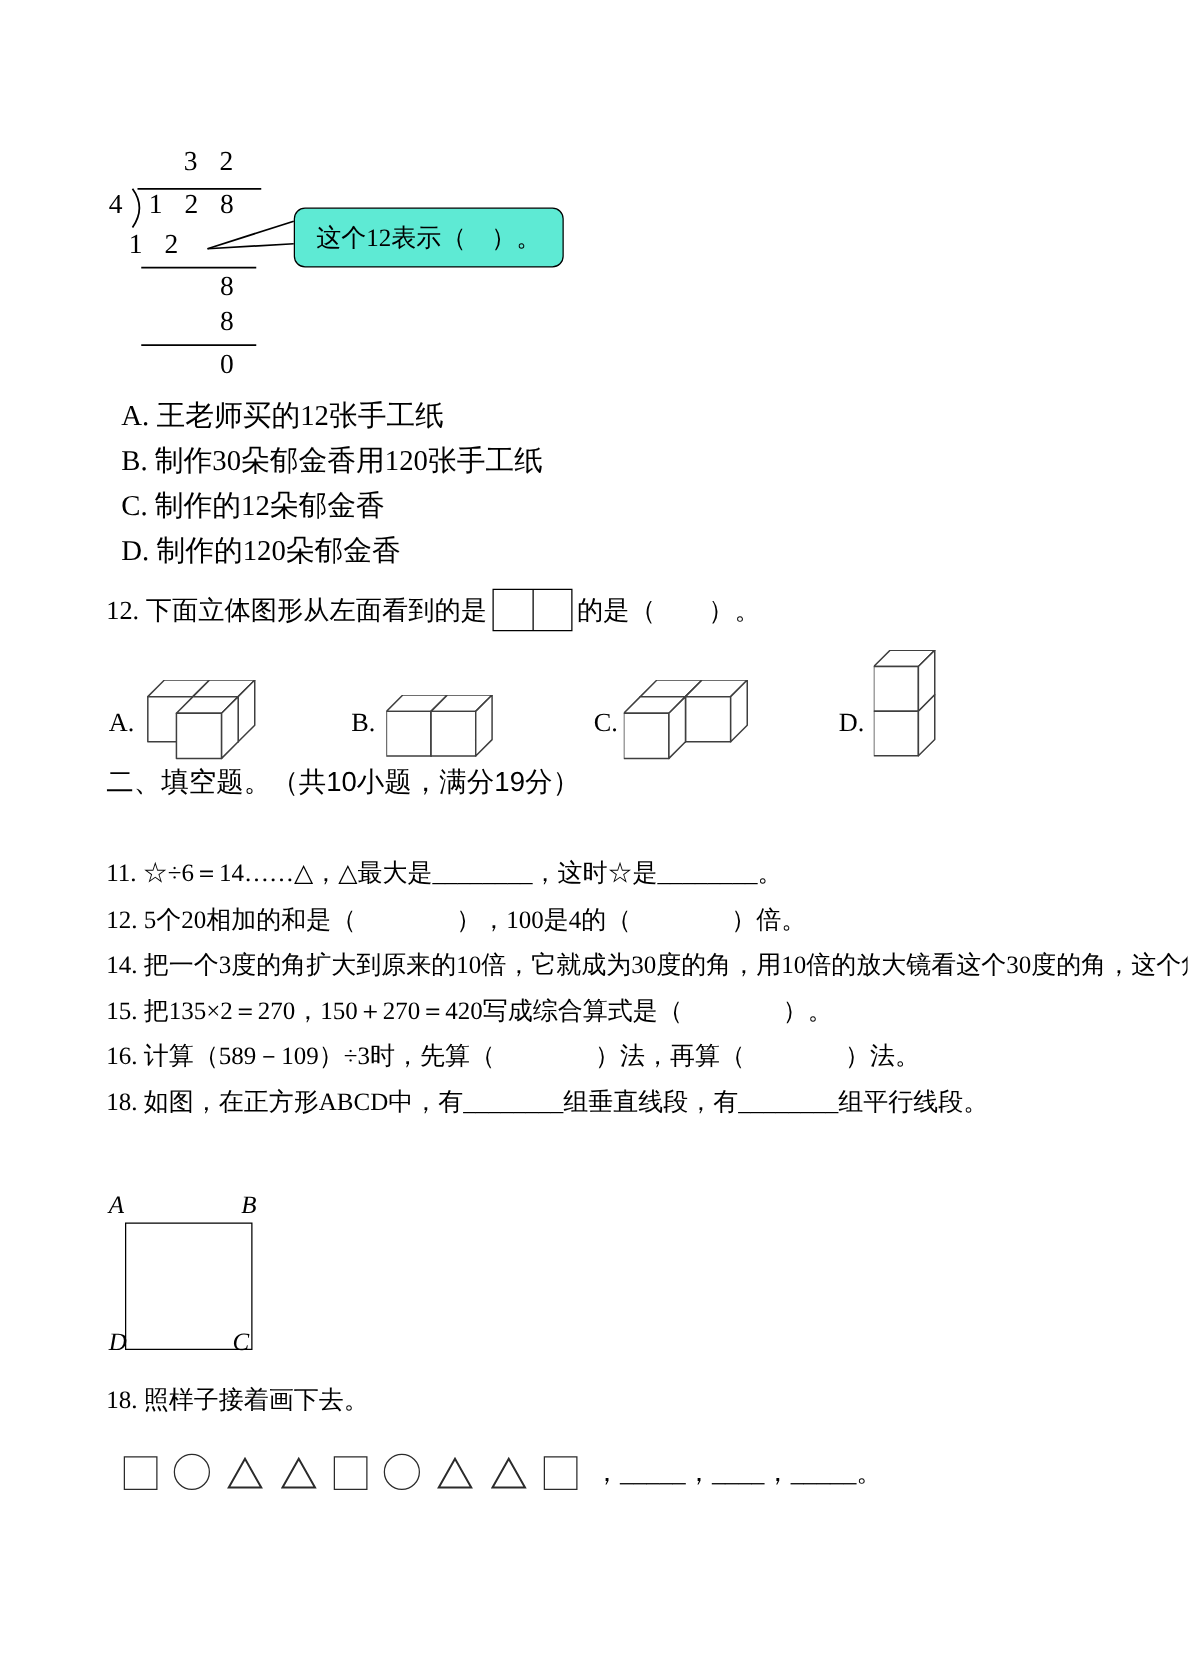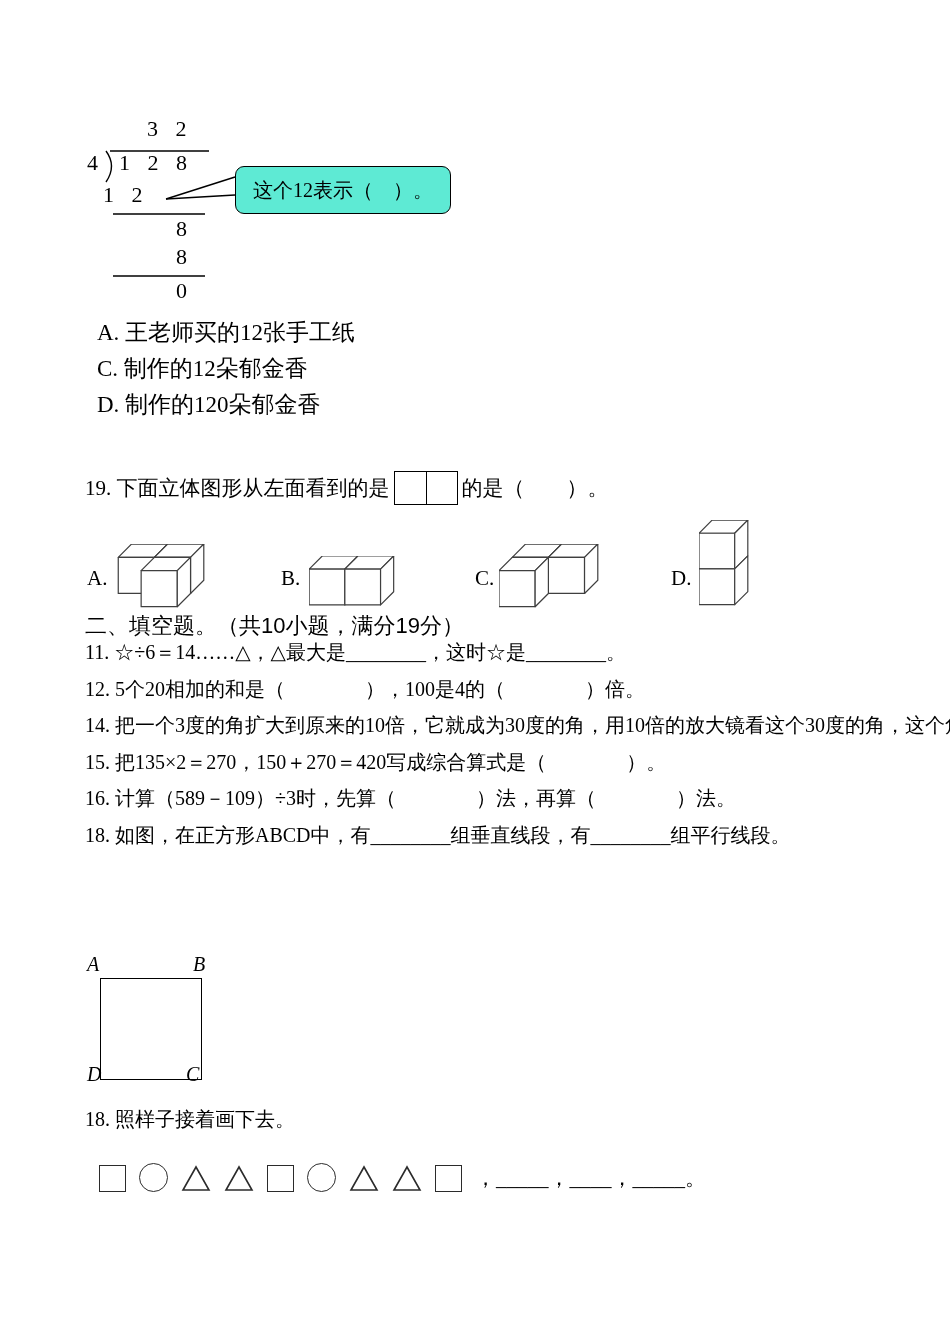--- a/index.html
+++ b/index.html
@@ -39,21 +39,21 @@
   .cube-row{position:absolute;left:85px;top:520px;width:830px;height:98px;font-size:21px;}
   .cube-row .lbl{position:absolute;top:46px;}
   .cube-row svg{position:absolute;}
   .face{fill:#ffffff;stroke:#3f3f3f;stroke-width:1;stroke-linejoin:round;}
 
   
   .section2{position:absolute;left:85px;top:611px;font-size:22px;font-weight:normal;
     font-family:"Liberation Sans","DejaVu Sans",sans-serif;}
 
   
-  .fill-list{position:absolute;left:85px;top:634px;width:820px;font-size:20px;}
+  .fill-list{position:absolute;left:85px;top:681px;width:820px;font-size:20px;}
   .fill-list div{height:36.5px;line-height:36.5px;white-space:nowrap;}
 
   
   .square-figure{position:absolute;left:85px;top:950px;width:250px;height:150px;font-size:20px;font-style:italic;}
   .square-figure .corner{position:absolute;line-height:1;}
   .square-figure .sq{position:absolute;left:15px;top:28px;width:100px;height:100px;border:1.3px solid #000;}
   .c-tl{left:2px;top:4px;}
   .c-tr{left:108px;top:4px;}
   .c-bl{left:2px;top:114px;}
   .c-br{left:101px;top:114px;}
@@ -87,26 +87,27 @@
     <div class="num dr2">8</div>
     <div class="num dr3">8</div>
     <div class="num dr4">0</div>
     <div class="callout-box">
       <span>这个12表示（　）。</span>
     </div>
   </div>
 
   <div class="options">
     <div>A. 王老师买的12张手工纸</div>
+    <div>B. 制作30朵郁金香用120张手工纸</div>
     <div>C. 制作的12朵郁金香</div>
     <div>D. 制作的120朵郁金香</div>
   </div>
 
   <div class="q10-row">
-    <span>19. 下面立体图形从左面看到的是</span>
+    <span>12. 下面立体图形从左面看到的是</span>
     <span class="two-squares"></span>
     <span>的是（　　）。</span>
   </div>
 
   <div class="cube-row">
     <span class="lbl" style="left:2px">A.</span>
     <svg style="left:20px;top:24px" width="100" height="64" viewBox="0 0 83 53">
       <polygon class="face" points="11,11 22,0 52,0 41,11"></polygon>
         <rect class="face" x="11" y="11" width="30" height="30"></rect>
         <polygon class="face" points="41,11 52,0 52,30 41,41"></polygon>

